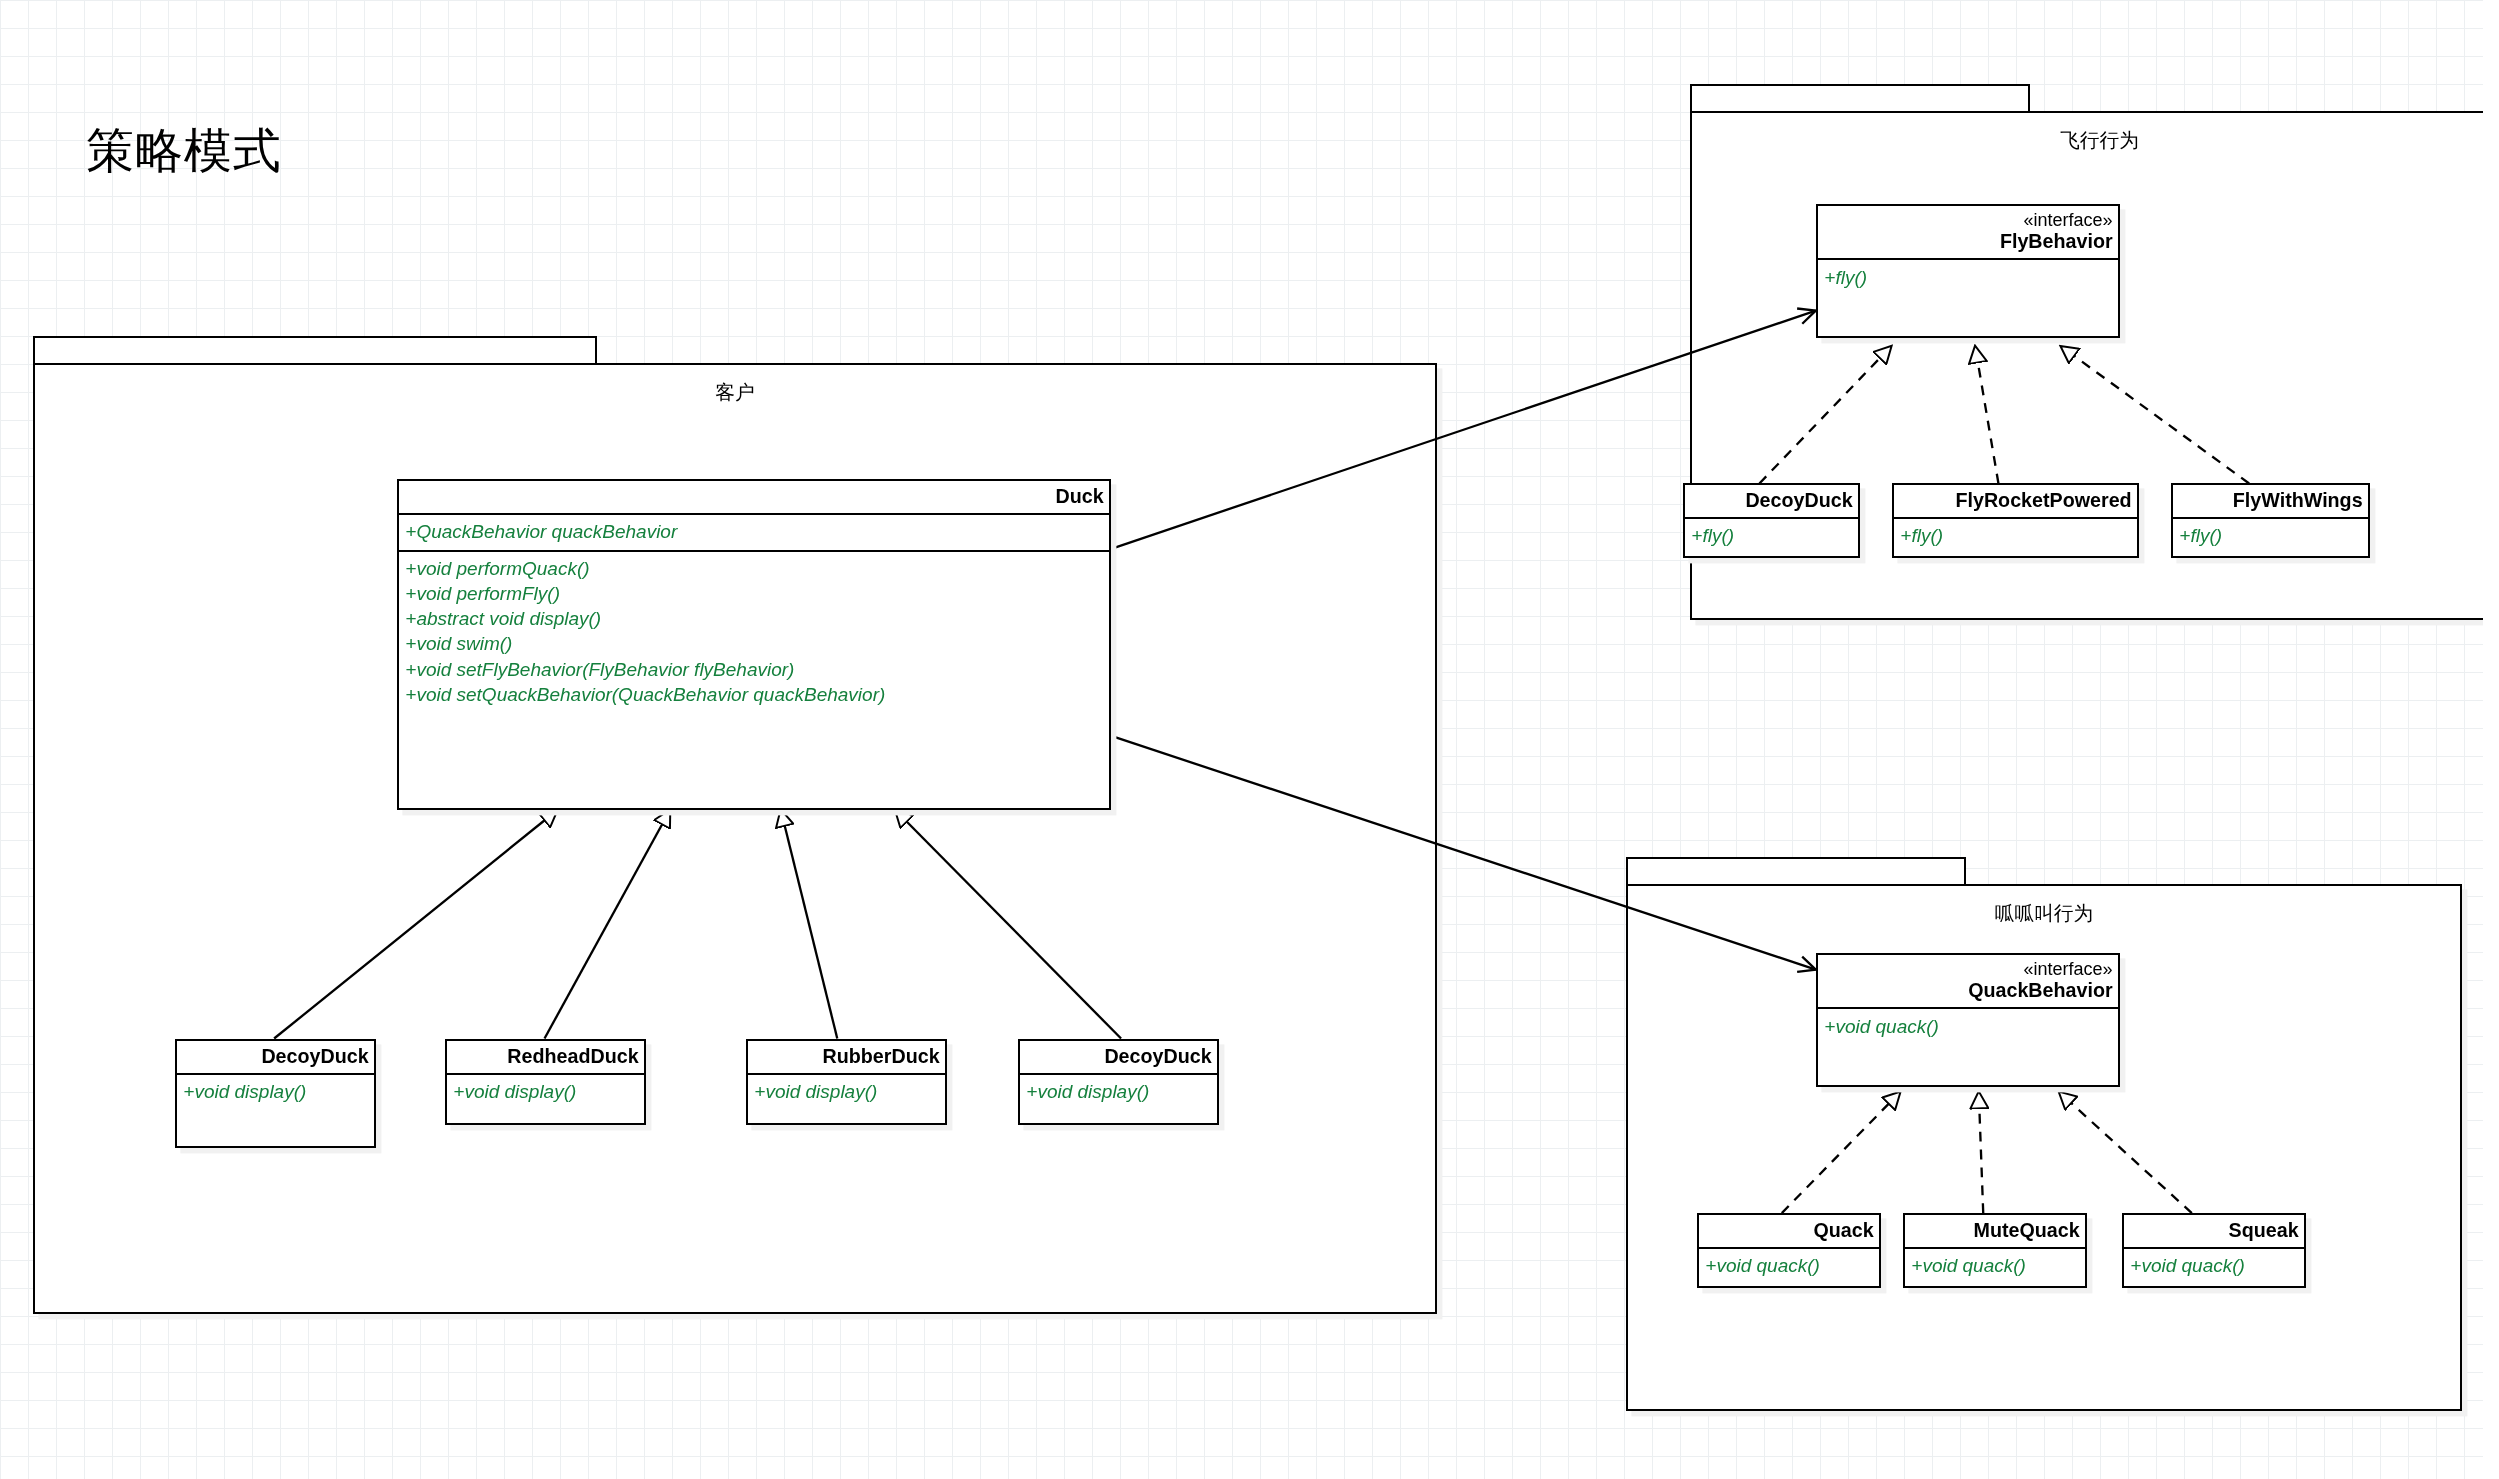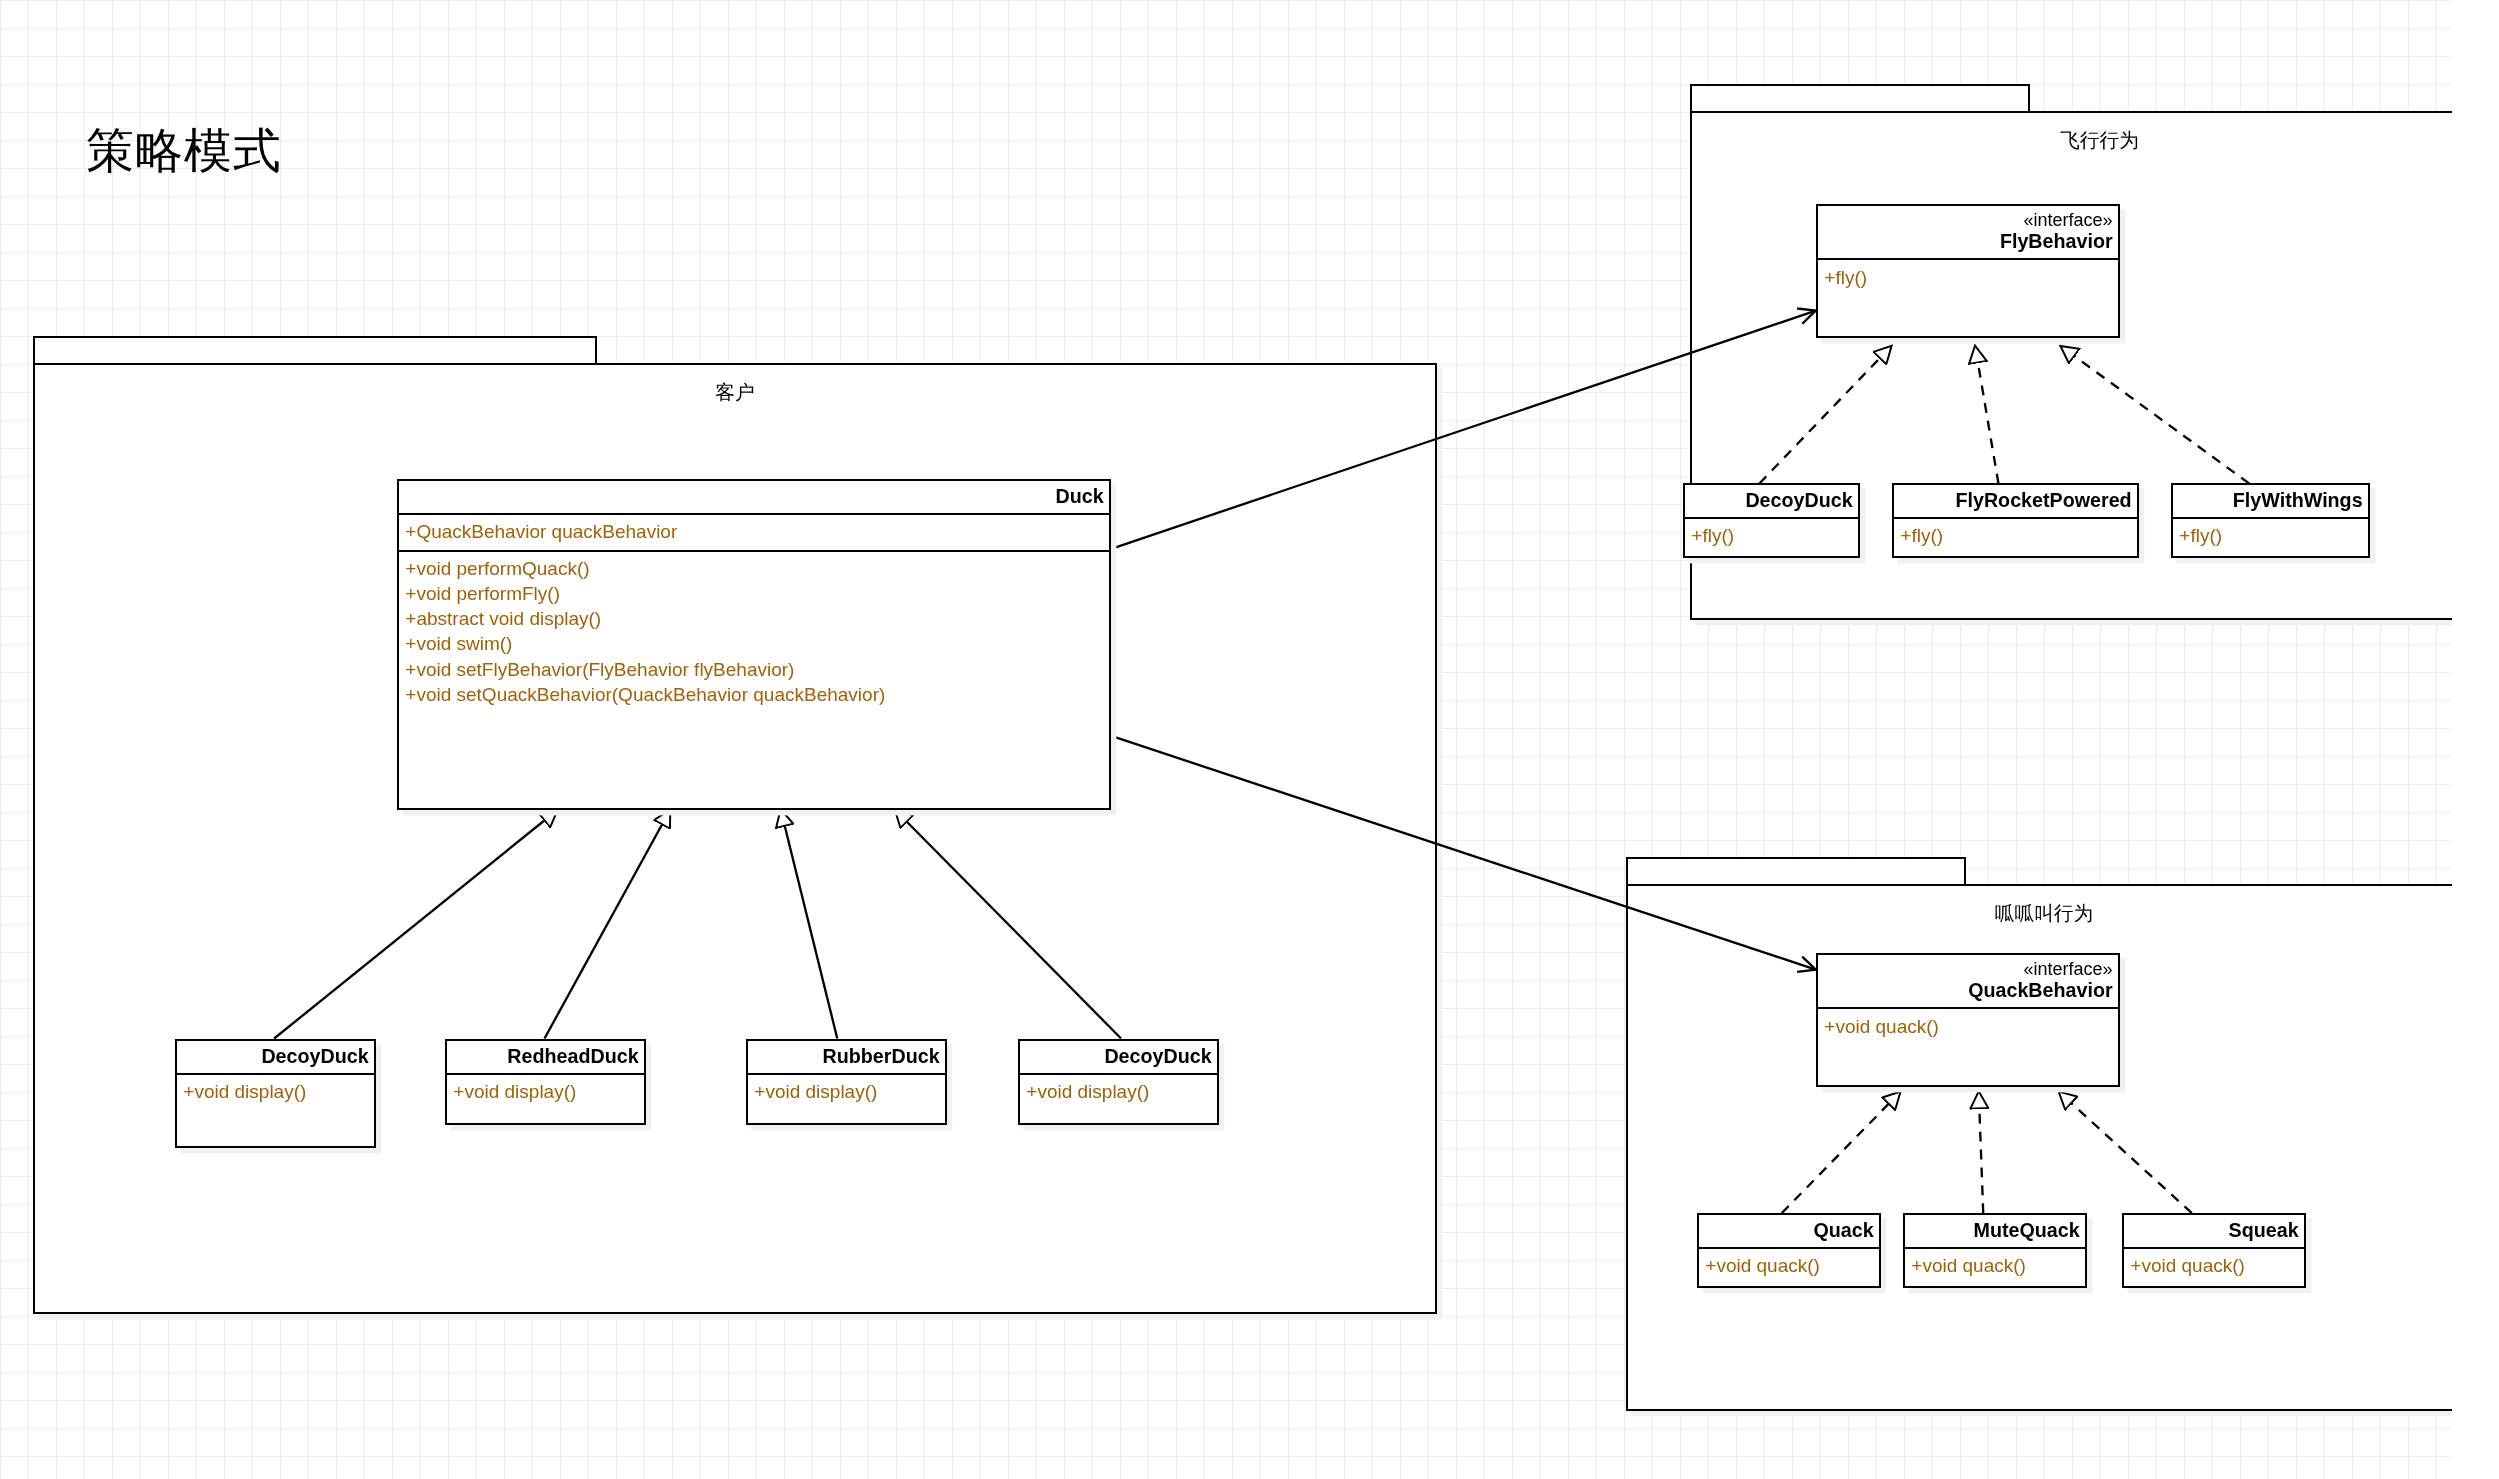--- a/index.html
+++ b/index.html
@@ -11,20 +11,21 @@
     position: relative;
     width: 2452px;
     height: 1479px;
     background-color: #ffffff;
     background-image:
       linear-gradient(to right, #eceff1 0.9px, transparent 0.9px),
       linear-gradient(to bottom, #eceff1 0.9px, transparent 0.9px);
     background-size: 28px 28px;
     font-family: "Liberation Sans", "DejaVu Sans", sans-serif;
     overflow: hidden;
+    padding-left: 31px;
   }
   #edges {
     position: absolute;
     left: 0; top: 0;
     width: 2500px;
     height: 1479px;
     pointer-events: none;
   }
 
   
@@ -101,22 +102,23 @@
   .umlbox .uml-sec {
     box-sizing: border-box;
     padding: 4.5px 6.3px 5.4px 6.3px;
   }
   .umlbox .uml-sec + .uml-sec {
     border-top: 2.2px solid #000;
   }
   .umlbox .uml-row {
     font-size: 19px;
     line-height: 1.32;
-    color: #a16207;
+    color: #15803d;
     white-space: nowrap;
+    font-style: italic;
   }
 </style>
 </head>
 <body>
 
 <div id="canvas">
 
   <div class="diagram-title" style="left:86px; top:119px;">策略模式</div>
 
   <div class="package" style="left:33px; top:336px; width:1404px; height:978px;">

